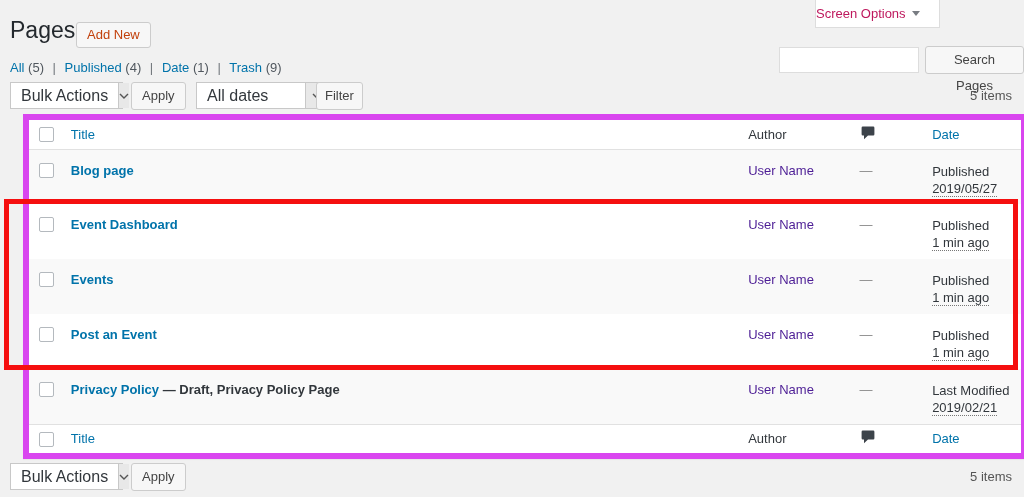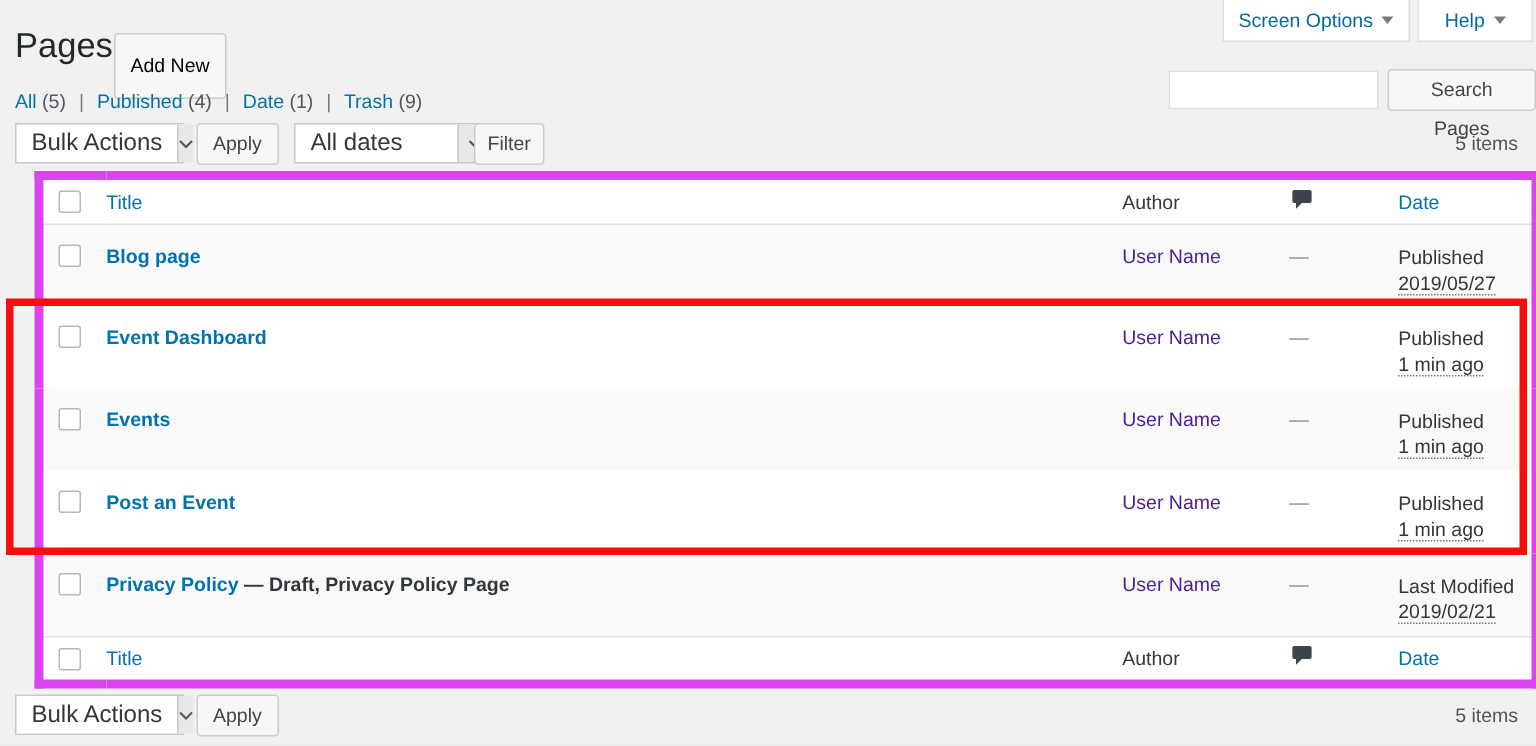--- a/index.html
+++ b/index.html
@@ -10,30 +10,30 @@
     background:#f1f1f1; overflow:hidden;
     font-size:13px; color:#32373c;
   }
 
   
   .page-title {
     position:absolute; left:10px; top:16px;
     font-size:23px; font-weight:400; color:#23282d; line-height:29px;
   }
   .add-new-btn {
-    position:absolute; left:76px; top:22px; height:44px;
+    position:absolute; left:76px; top:22px; height:26px;
     padding:0 10px; font-size:13px; font-family:inherit;
-    color:#000000; background:#f7f7f7; border:1px solid #ccc;
+    color:#c2410c; background:#f7f7f7; border:1px solid #ccc;
     border-radius:3px; cursor:pointer; line-height:24px;
   }
   .top-tab {
     position:absolute; top:0; height:28px;
     background:#fff; border:1px solid #ddd; border-top:none;
-    color:#0369a1; font-size:13px; font-family:inherit;
-    display:flex; align-items:center; justify-content:center; gap:6px;
+    color:#be185d; font-size:13px; font-family:inherit;
+    display:flex; align-items:center; gap:6px;
     cursor:pointer;
   }
   #screen-options-btn { left:815px; width:125px; }
   #help-btn { left:945px; width:77px; }
   .tri-down {
     width:0; height:0; border-left:4px solid transparent;
     border-right:4px solid transparent; border-top:5px solid #787c82;
     display:inline-block;
   }
 
@@ -130,24 +130,20 @@
 </head>
 <body>
 
 <div id="screen">
 
   <h1 class="page-title">Pages</h1>
   <button class="add-new-btn">Add New</button>
 
   <div class="top-tab" id="screen-options-btn">
     <span>Screen Options</span>
-    <span class="tri-down"></span>
-  </div>
-  <div class="top-tab" id="help-btn">
-    <span>Help</span>
     <span class="tri-down"></span>
   </div>
 
   <div class="subsubsub">
     <a>All</a>
     <span class="count">(5)</span>
     <span class="sep">|</span>
     <a>Published</a>
     <span class="count">(4)</span>
     <span class="sep">|</span>

